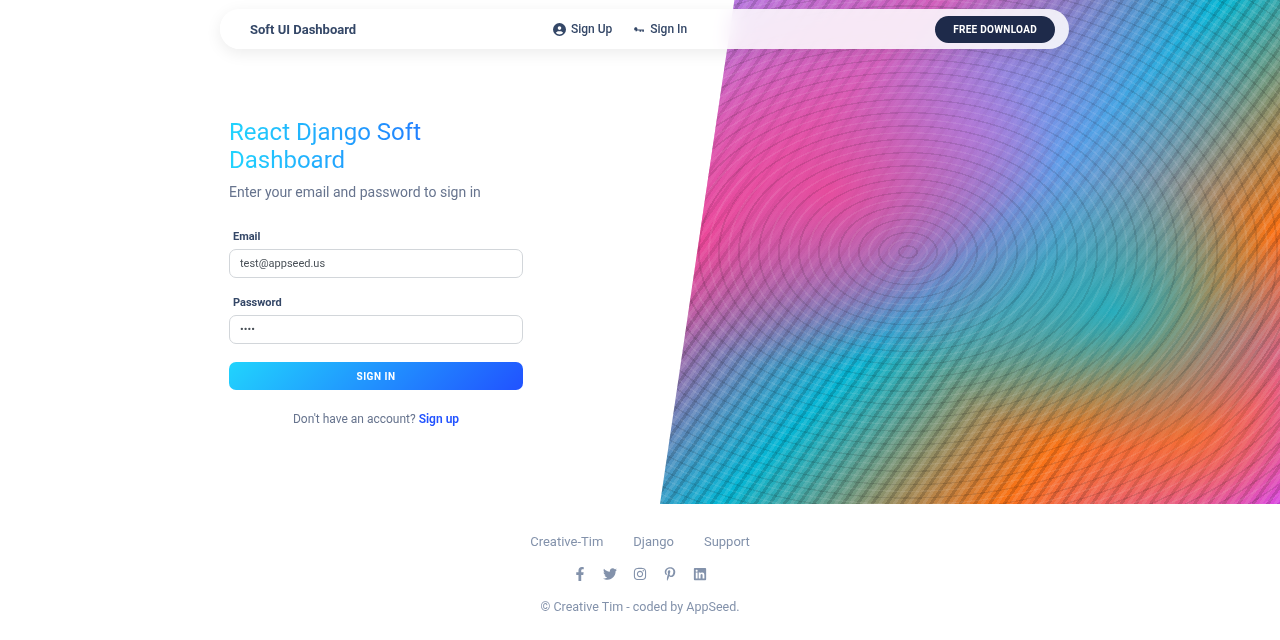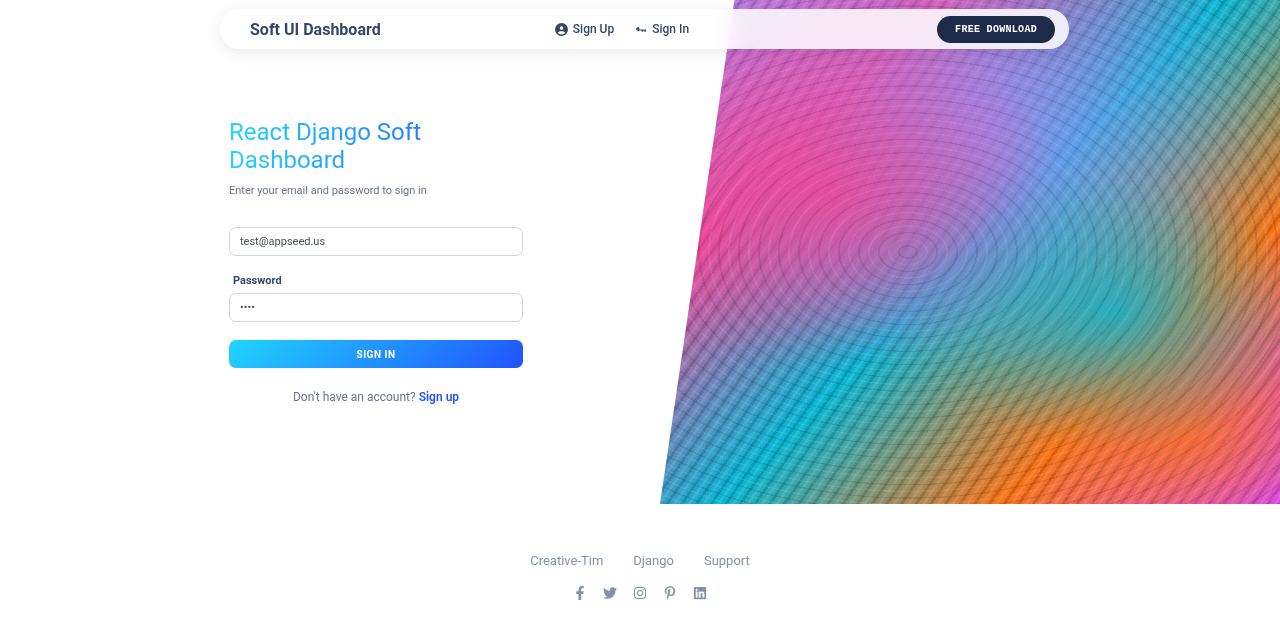--- a/index.html
+++ b/index.html
@@ -52,21 +52,21 @@
       background: rgba(255,255,255,0.85);
       backdrop-filter: blur(10px);
       border-radius: 20px;
       box-shadow: 0 4px 16px rgba(0,0,0,0.08);
       display: flex;
       align-items: center;
       padding: 0 14px;
       z-index: 10;
     }
     .brand {
-      font-size: 16px;
+      font-size: 13px;
       font-weight: 700;
       color: #344767;
       margin-left: 16px;
     }
     .nav-links {
       display: flex;
       gap: 20px;
       margin-left: auto;
     }
     .nav-link {
@@ -87,39 +87,38 @@
       margin-left: 248px;
       background: #1e2a4a;
       color: #fff;
       font-size: 10px;
       font-weight: 700;
       letter-spacing: 0.3px;
       padding: 8px 18px;
       border-radius: 16px;
       border: none;
       cursor: pointer;
-      font-family: Liberation Mono, monospace;
     }
     .form-container {
       position: absolute;
       left: 229px;
       top: 118px;
       width: 294px;
     }
     .title {
       font-size: 24px;
       font-weight: 400;
       background: linear-gradient(90deg, #21d4fd 0%, #2152ff 100%);
       -webkit-background-clip: text;
       -webkit-text-fill-color: transparent;
       background-clip: text;
       margin-bottom: 10px;
     }
     .subtitle {
-      font-size: 11px;
+      font-size: 14px;
       color: #67748e;
       margin-bottom: 30px;
     }
     .field-label {
       font-size: 11px;
       font-weight: 700;
       color: #344767;
       margin-bottom: 6px;
       margin-left: 4px;
     }
@@ -183,25 +182,25 @@
       font-size: 12px;
       color: #67748e;
     }
     .signup-link {
       color: #2152ff;
       font-weight: 600;
       cursor: pointer;
     }
     .footer {
       position: absolute;
-      bottom: 12px;
+      bottom: 0;
       left: 0;
       right: 0;
       text-align: center;
-      padding-bottom: 10px;
+      padding-bottom: 26px;
     }
     .footer-links {
       display: flex;
       justify-content: center;
       gap: 30px;
       margin-bottom: 18px;
     }
     .footer-link {
       font-size: 13px;
       color: #8392ab;
@@ -245,20 +244,21 @@
       <span>Sign In</span>
     </div>
   </div>
   <button class="download-btn">FREE DOWNLOAD</button>
 </div>
 
 <div class="form-container">
   <h1 class="title">React Django Soft Dashboard</h1>
   <p class="subtitle">Enter your email and password to sign in</p>
   
+  <div class="field-label">Email</div>
   <input class="input" type="text" id="email-input" placeholder="Email" value="test@appseed.us" style="">
   
   <div class="field-label">Password</div>
   <input class="input" type="password" id="password-input" placeholder="Password" value="pass" style="">
   
   
   <button class="signin-btn">SIGN IN</button>
   
   <div class="signup-prompt">
     <span>Don't have an account? </span><span class="signup-link">Sign up</span>
@@ -281,13 +281,14 @@
     <svg class="social-icon" viewBox="0 0 448 512">
         <path d="M224.1 141c-63.6 0-114.9 51.3-114.9 114.9s51.3 114.9 114.9 114.9S339 319.5 339 255.9 287.7 141 224.1 141zm0 189.6c-41.1 0-74.7-33.5-74.7-74.7s33.5-74.7 74.7-74.7 74.7 33.5 74.7 74.7-33.6 74.7-74.7 74.7zm146.4-194.3c0 14.9-12 26.8-26.8 26.8-14.9 0-26.8-12-26.8-26.8s12-26.8 26.8-26.8 26.8 12 26.8 26.8zm76.1 27.2c-1.7-35.9-9.9-67.7-36.2-93.9-26.2-26.2-58-34.4-93.9-36.2-37-2.1-147.9-2.1-184.9 0-35.8 1.7-67.6 9.9-93.9 36.1s-34.4 58-36.2 93.9c-2.1 37-2.1 147.9 0 184.9 1.7 35.9 9.9 67.7 36.2 93.9s58 34.4 93.9 36.2c37 2.1 147.9 2.1 184.9 0 35.9-1.7 67.7-9.9 93.9-36.2 26.2-26.2 34.4-58 36.2-93.9 2.1-37 2.1-147.8 0-184.8zM398.8 388c-7.8 19.6-22.9 34.7-42.6 42.6-29.5 11.7-99.5 9-132.1 9s-102.7 2.6-132.1-9c-19.6-7.8-34.7-22.9-42.6-42.6-11.7-29.5-9-99.5-9-132.1s-2.6-102.7 9-132.1c7.8-19.6 22.9-34.7 42.6-42.6 29.5-11.7 99.5-9 132.1-9s102.7-2.6 132.1 9c19.6 7.8 34.7 22.9 42.6 42.6 11.7 29.5 9 99.5 9 132.1s2.7 102.7-9 132.1z"></path>
       </svg>
     <svg class="social-icon" viewBox="0 0 384 512">
         <path d="M204 6.5C101.4 6.5 0 74.9 0 185.6 0 256 39.6 296 63.6 296c9.9 0 15.6-27.6 15.6-35.4 0-9.3-23.7-29.1-23.7-67.8 0-80.4 61.2-137.4 140.4-137.4 68.1 0 118.5 38.7 118.5 109.8 0 53.1-21.3 152.7-90.3 152.7-24.9 0-46.2-18-46.2-43.8 0-37.8 26.4-74.4 26.4-113.4 0-66.2-93.9-54.2-93.9 25.8 0 16.8 2.1 35.4 9.6 50.7-13.8 59.4-42 147.9-42 209.1 0 18.9 2.7 37.5 4.5 56.4 3.4 3.8 1.7 3.4 6.9 1.5 50.4-69 48.6-82.5 71.4-172.8 12.3 23.4 44.1 36 69.3 36 106.2 0 153.9-103.5 153.9-196.8C384 71.3 298.2 6.5 204 6.5z"></path>
       </svg>
     <svg class="social-icon" viewBox="0 0 448 512">
         <path d="M416 32H31.9C14.3 32 0 46.5 0 64.3v383.4C0 465.5 14.3 480 31.9 480H416c17.6 0 32-14.5 32-32.3V64.3c0-17.8-14.4-32.3-32-32.3zM135.4 416H69V202.2h66.5V416zm-33.2-243c-21.3 0-38.5-17.3-38.5-38.5S80.9 96 102.2 96c21.2 0 38.5 17.3 38.5 38.5 0 21.3-17.2 38.5-38.5 38.5zm282.1 243h-66.4V312c0-24.8-.5-56.7-34.5-56.7-34.6 0-39.9 27-39.9 54.9V416h-66.4V202.2h63.7v29.2h.9c8.9-16.8 30.6-34.5 62.9-34.5 67.2 0 79.7 44.3 79.7 101.9V416z"></path>
       </svg>
   </div>
+  <div class="copyright">© Creative Tim - coded by AppSeed.</div>
 </div>
 
 </body></html>

